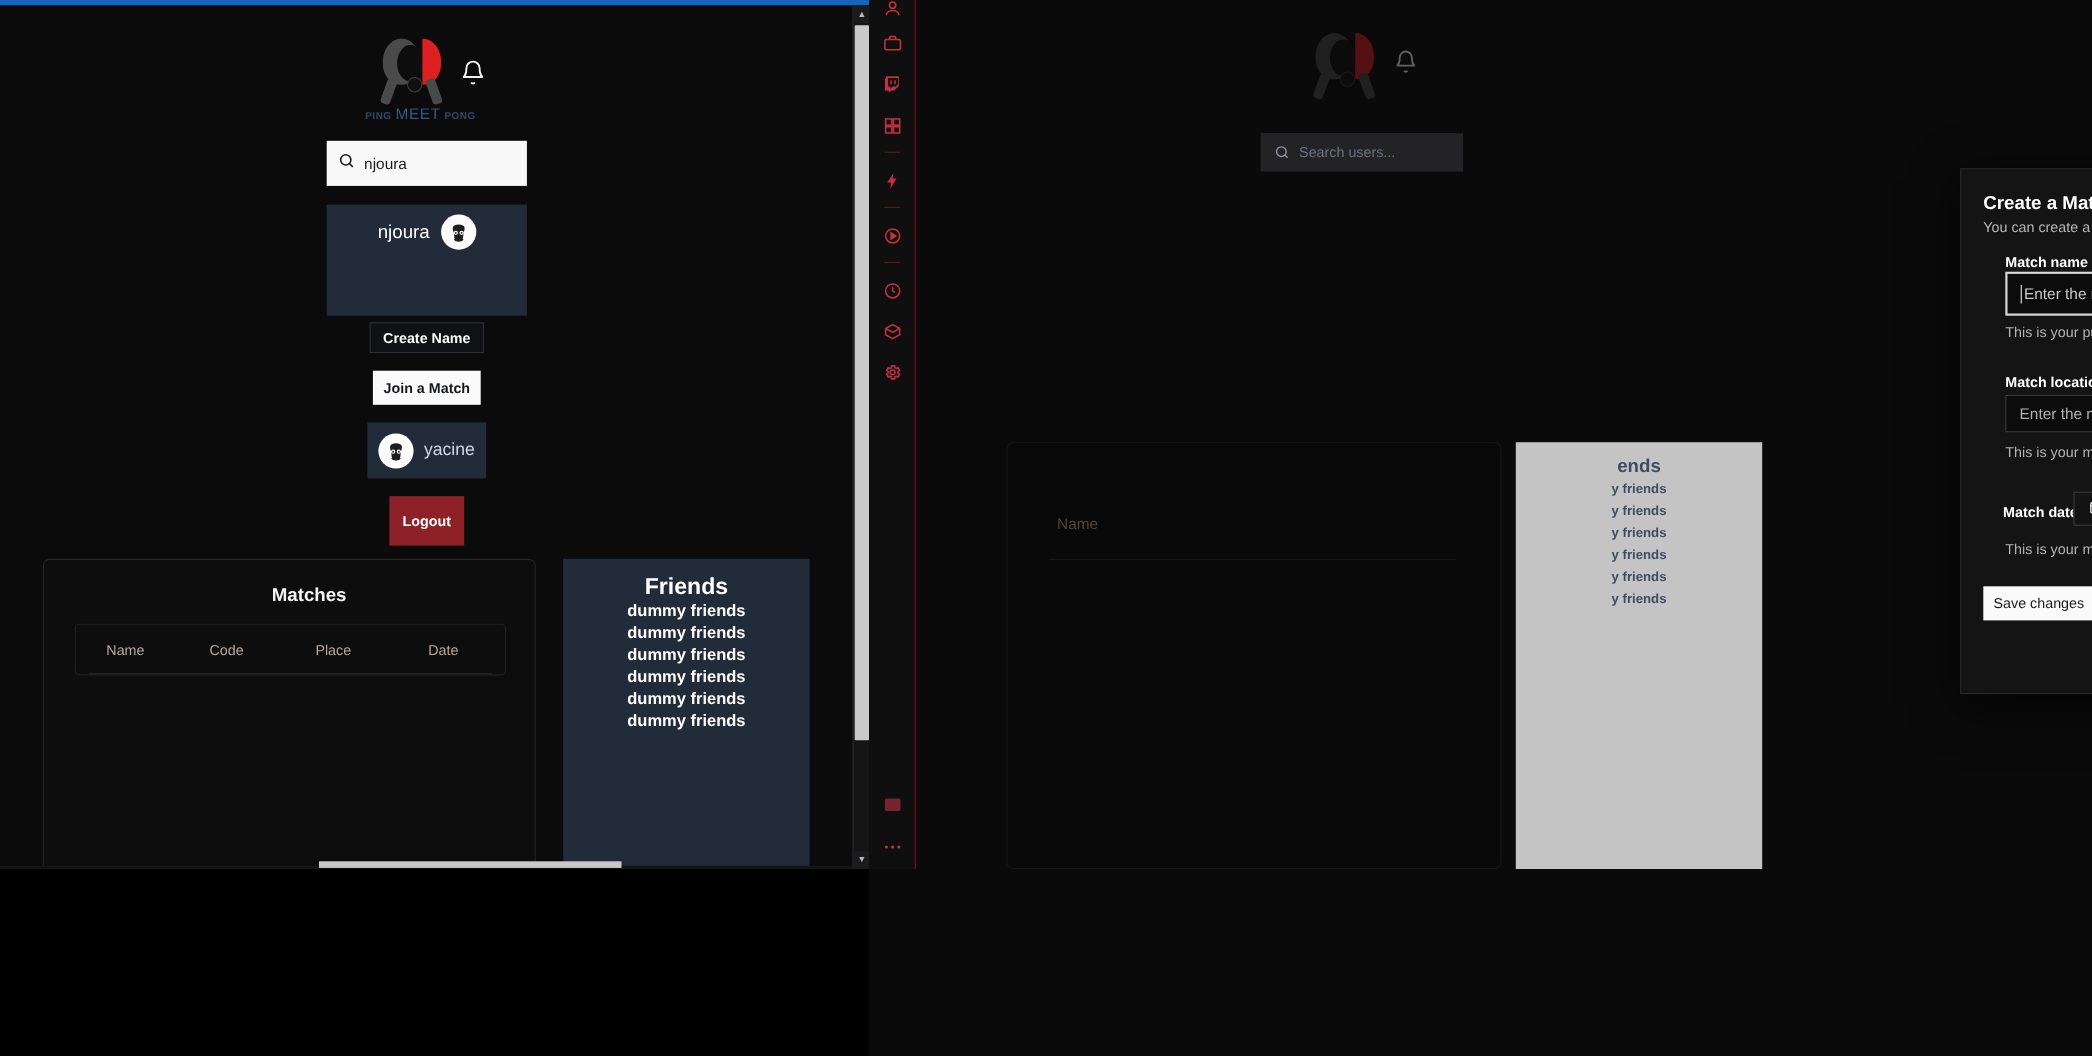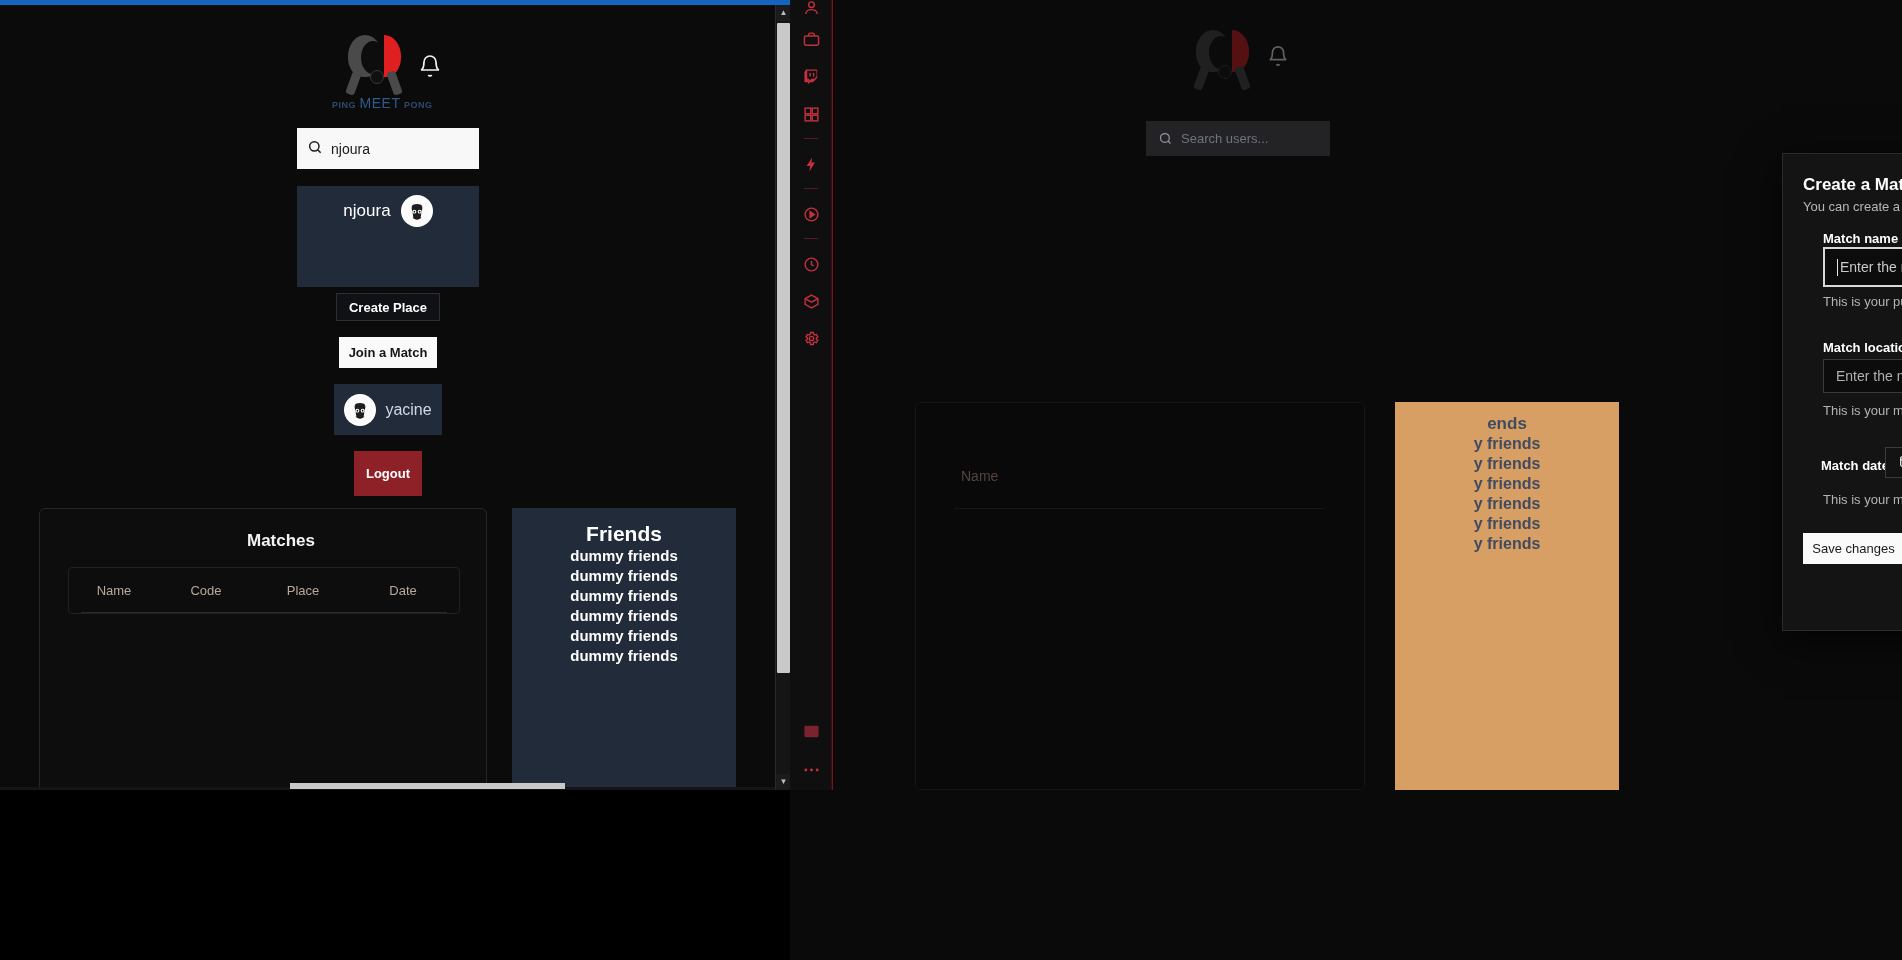--- a/index.html
+++ b/index.html
@@ -193,25 +193,25 @@
     position:absolute; left:82px; top:402px; width:450px; height:388px;
     border:1px solid #1a1415; border-radius:6px; background:#09090a;
   }
   #bg-matches-name{
     position:absolute; left:45px; top:65px; color:#54443c; font-size:14px;
   }
   #bg-matches-line{
     position:absolute; left:38px; top:105px; width:370px; height:1px; background:#1d1617;
   }
   #bg-friends{
-    position:absolute; left:562px; top:402px; width:224px; height:388px;
-    background:#fdba74; opacity:.85;
+    position:absolute; left:545px; top:402px; width:224px; height:388px;
+    background:#e5e5e5; opacity:.85;
   }
   .bg-friend-item{
-    text-align:center; color:#4a5772; font-size:16px; font-weight:bold; line-height:20px;
+    text-align:center; color:#4a5772; font-size:12px; font-weight:bold; line-height:20px;
   }
   #bg-friends-title{
     margin-top:12px; text-align:center; color:#4a5772; font-size:17px; font-weight:bold;
   }
 
   
   #create-match-modal{
     position:absolute; left:992px; top:153px; width:424px; height:478px;
     background:#141415; border:1px solid #2a2a2c;
     box-shadow:0 10px 40px rgba(0,0,0,.7);
@@ -483,21 +483,21 @@
   <circle cx="16" cy="21" r="3" fill="#fff"></circle>
               <circle cx="24" cy="21" r="3" fill="#fff"></circle>
   <circle cx="16" cy="21" r="1.3" fill="#111"></circle>
               <circle cx="24" cy="21" r="1.3" fill="#111"></circle>
   <path d="M14 30c2 3 10 3 12 0" stroke="#1e1e1e" stroke-width="2" fill="none"></path>
             </svg>
           </span>
         </div>
       </div>
 
-    <div class="btn" id="create-match-button">Create Place</div>
+    <div class="btn" id="create-match-button">Create Name</div>
     <div class="btn" id="join-match-button">Join a Match</div>
 
     <div class="btn" id="profile-button">
       <span class="avatar-sm">
         <svg width="26" height="26" viewBox="0 0 40 40">
           <circle cx="20" cy="20" r="20" fill="#fbfbfb"></circle>
           <path d="M12 13c1-5 15-5 16 0 1 4-1 7-1 7l-1 8c0 3-3 5-6 5s-6-2-6-5l-1-8s-2-3-1-7z" fill="#1e1e1e"></path>
           <circle cx="16" cy="21" r="3" fill="#fff"></circle>
             <circle cx="24" cy="21" r="3" fill="#fff"></circle>
           <circle cx="16" cy="21" r="1.3" fill="#111"></circle>

